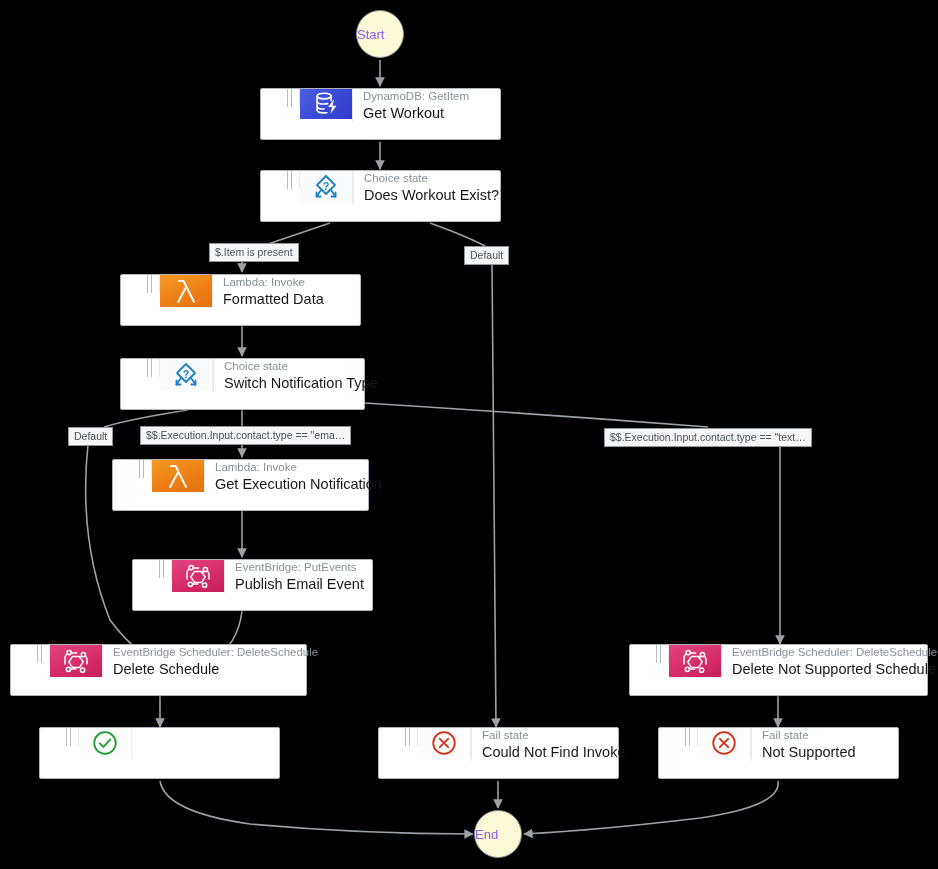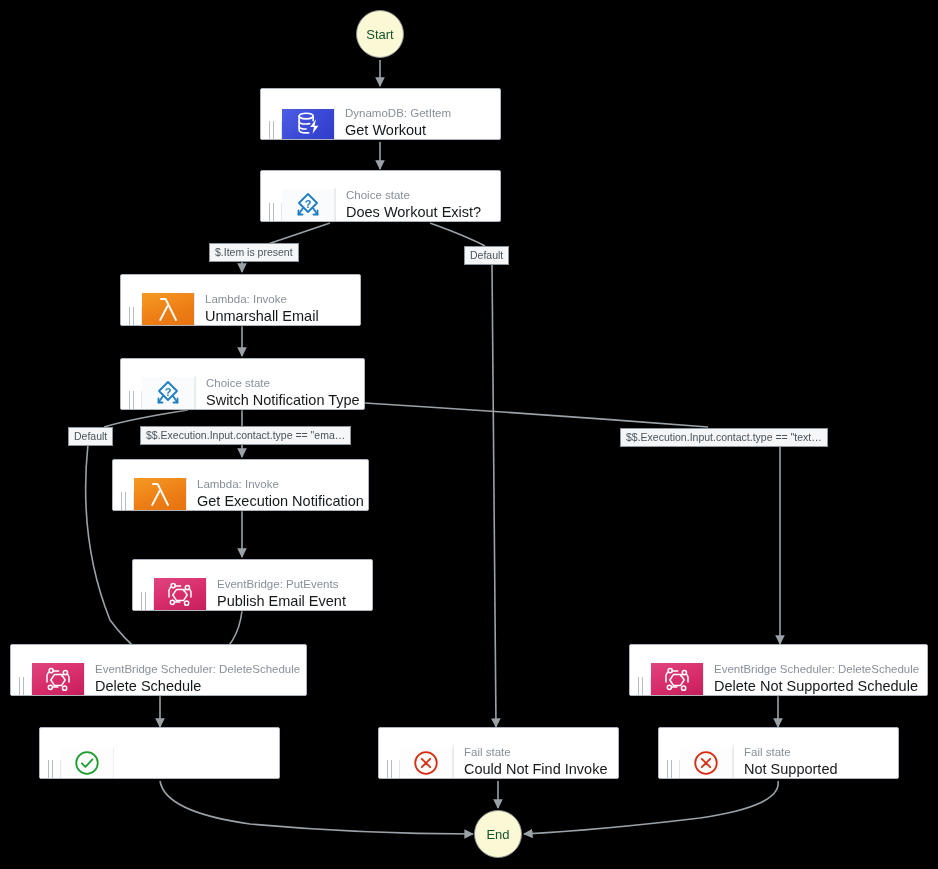--- a/index.html
+++ b/index.html
@@ -28,38 +28,38 @@
 
   
   .terminal {
     position: absolute;
     border-radius: 50%;
     background: #fbf8d5;
     border: 1px solid #8c8c8c;
     box-sizing: border-box;
     display: flex;
     align-items: center;
-    justify-content: center;
     font-size: 13px;
-    color: #14532d;
+    color: #8b5cf6;
     z-index: 4;
   }
 
   
   .node {
     position: absolute;
     display: flex;
-    align-items: flex-end;
+    align-items: flex-start;
     background: #ffffff;
     border: 1px solid #aeb4bc;
     border-radius: 2px;
     box-sizing: border-box;
     height: 52px;
     box-shadow: 0 1px 2px rgba(0,0,0,0.35);
     z-index: 3;
+    padding-left: 18px;
   }
   .grip {
     width: 20px;
     flex: 0 0 20px;
     background: #ffffff;
     border-right: 1px solid #e4e7ea;
     display: flex;
     align-items: center;
     justify-content: center;
     gap: 3px;
@@ -242,21 +242,21 @@
     <div class="icon-box icon-lambda">
       <svg width="32" height="32" viewBox="0 0 32 32">
         <g fill="none" stroke="#ffffff" stroke-width="1.9" stroke-linecap="round" stroke-linejoin="round">
           <path d="M9 6 h4.6 L24 27"></path>
           <path d="M15.4 13.2 L8.2 27"></path>
         </g>
       </svg>
     </div>
     <div class="labels">
       <div class="subtitle">Lambda: Invoke</div>
-      <div class="title">Unmarshall Email</div>
+      <div class="title">Formatted Data</div>
     </div>
   </div>
 
   <div class="node" style="left:120px; top:358px; width:245px;">
     <div class="grip">
         <i></i>
         <i></i>
       </div>
     <div class="icon-box icon-choice">
       <svg width="32" height="32" viewBox="0 0 32 32">
@@ -424,15 +424,15 @@
   </div>
 
   <div class="edge-label" style="left:209px; top:243px;">$.Item is present</div>
 
   <div class="edge-label" style="left:464px; top:246px;">Default</div>
 
   <div class="edge-label" style="left:68px; top:427px;">Default</div>
 
   <div class="edge-label" style="left:140px; top:426px;">$$.Execution.Input.contact.type == "ema…</div>
 
-  <div class="edge-label" style="left:620px; top:428px;text-align:center;">$$.Execution.Input.contact.type == "text…</div>
+  <div class="edge-label" style="left:604px; top:428px;text-align:center;">$$.Execution.Input.contact.type == "text…</div>
 
 </div>
 
 </body></html>

